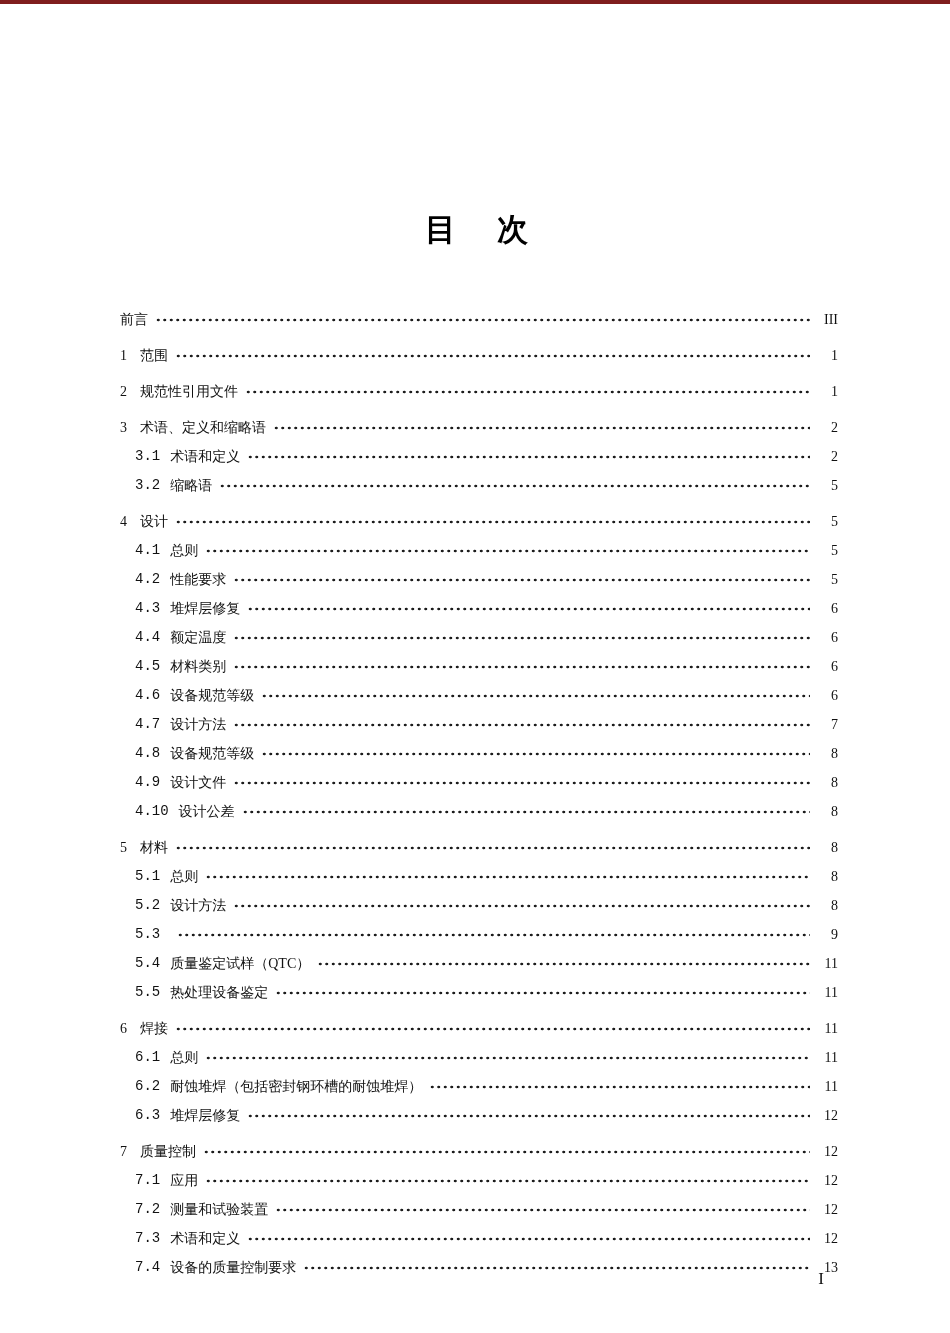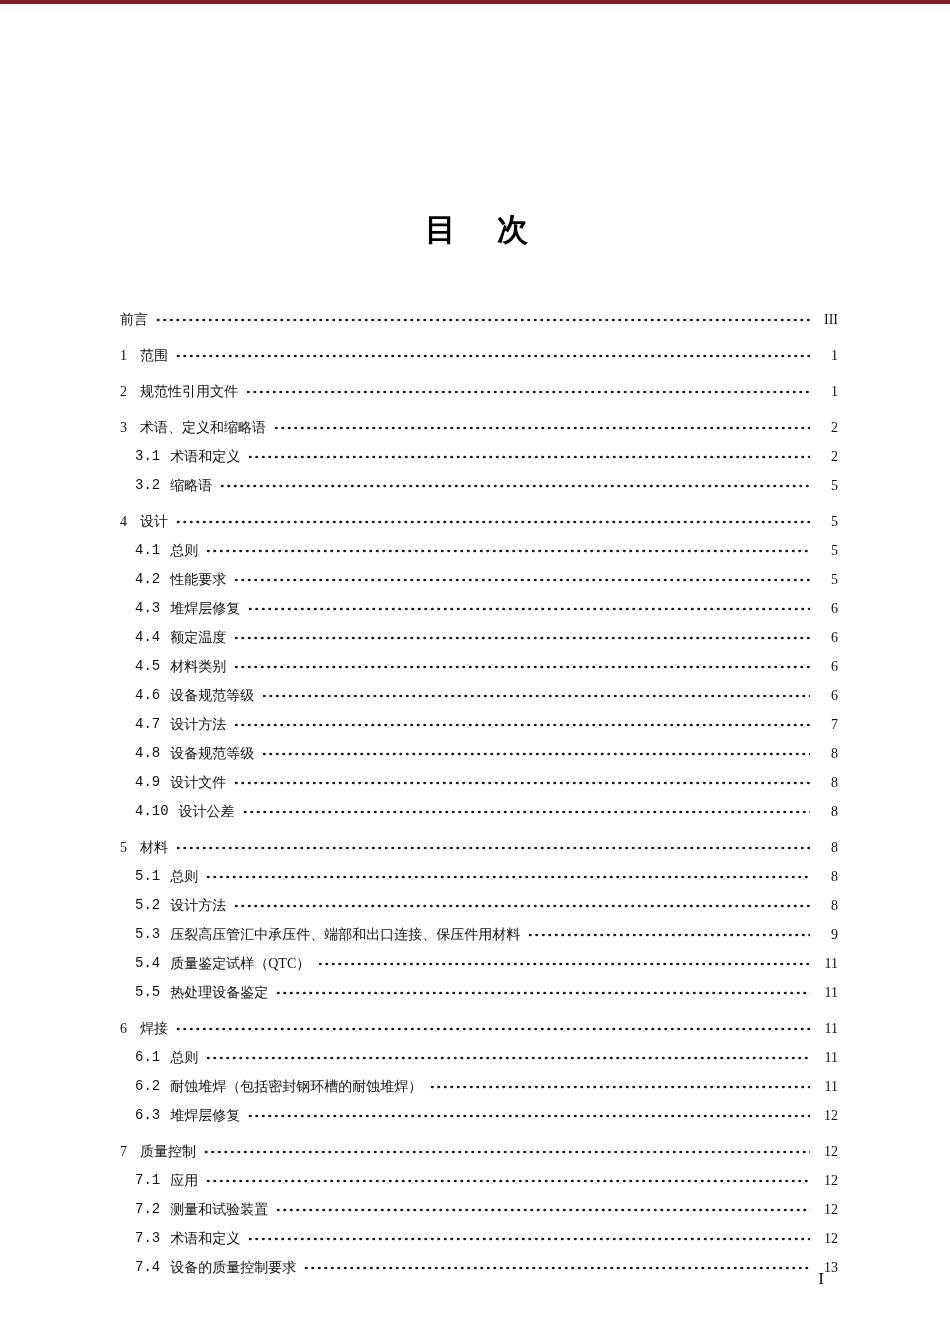--- a/index.html
+++ b/index.html
@@ -181,21 +181,20 @@
         <span class="pg">8</span>
       </div>
       <div class="row level1">
         <span class="num">5.2</span>
         <span class="label">设计方法</span>
         <span class="leader"></span>
         <span class="pg">8</span>
       </div>
       <div class="row level1">
         <span class="num">5.3</span>
-        <span class="label">压裂高压管汇中承压件、端部和出口连接、保压件用材料</span>
         <span class="leader"></span>
         <span class="pg">9</span>
       </div>
       <div class="row level1">
         <span class="num">5.4</span>
         <span class="label">质量鉴定试样（QTC）</span>
         <span class="leader"></span>
         <span class="pg">11</span>
       </div>
       <div class="row level1">

